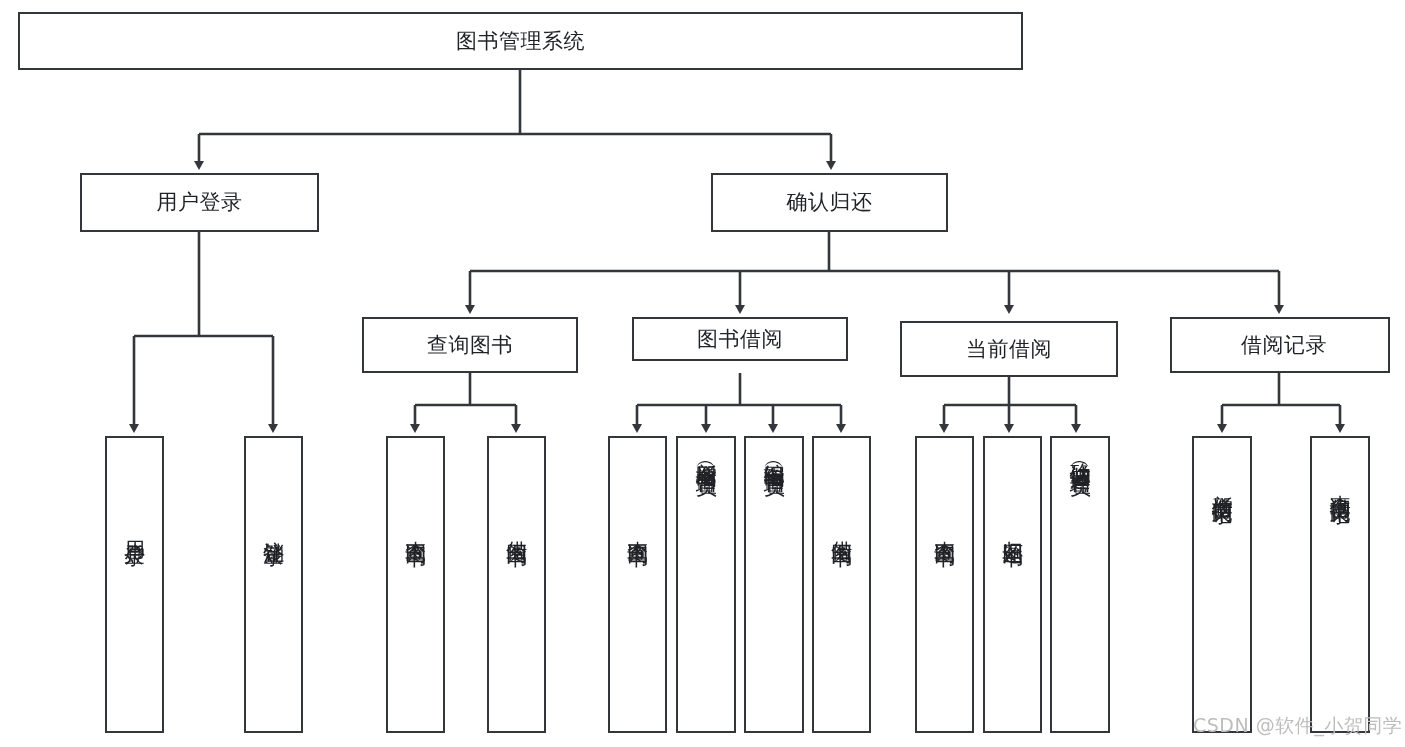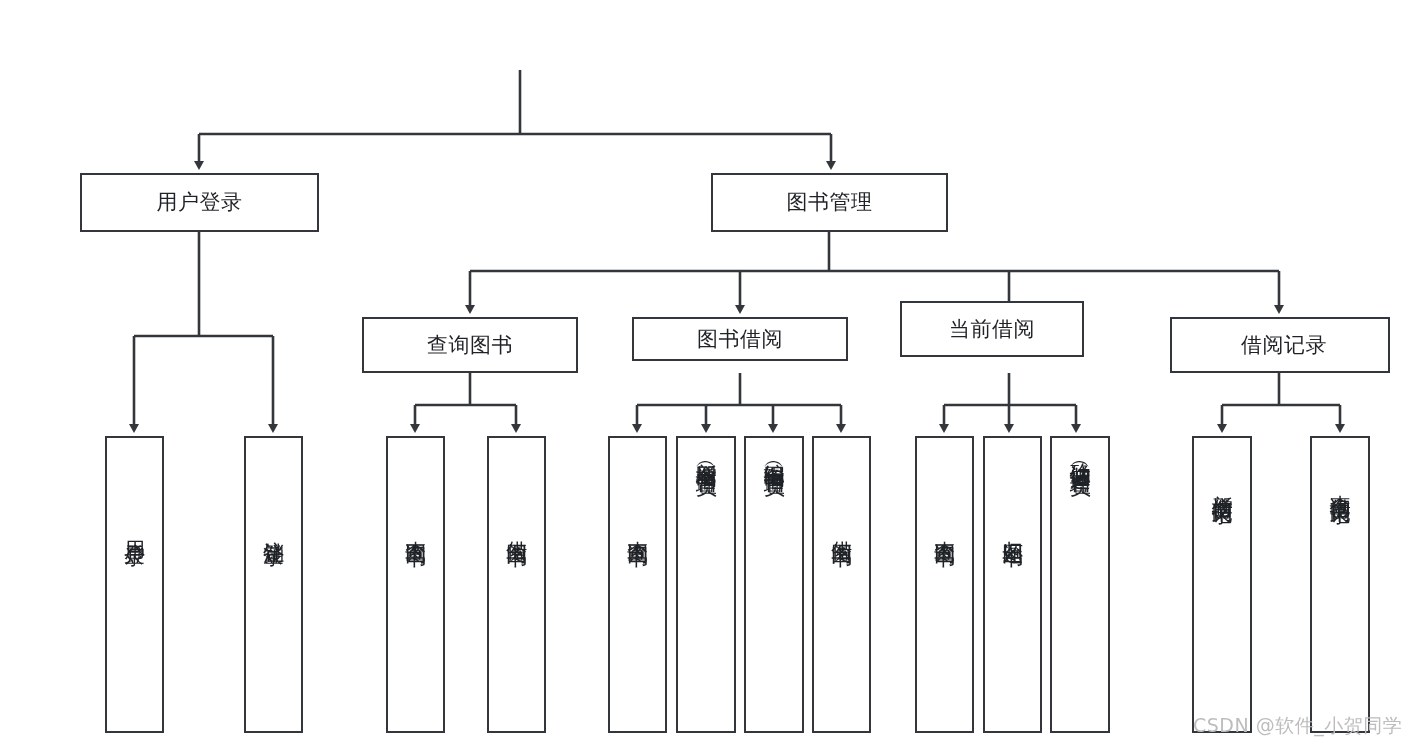--- a/index.html
+++ b/index.html
@@ -117,35 +117,38 @@
       <path d="M1009,405 L1009,425" marker-end="url(#arw)"></path>
       <path d="M1076,405 L1076,425" marker-end="url(#arw)"></path>
 
       <path d="M1279,373 L1279,405"></path>
       <path d="M1222,405 L1340,405"></path>
       <path d="M1222,405 L1222,425" marker-end="url(#arw)"></path>
       <path d="M1340,405 L1340,425" marker-end="url(#arw)"></path>
     </g>
   </svg>
 
+  <div class="node horiz" style="left:18px; top:12px; width:1005px; height:58px;">
+    <span class="lbl">图书管理系统</span>
+  </div>
 
   <div class="node horiz" style="left:80px; top:173px; width:239px; height:59px;">
     <span class="lbl">用户登录</span>
   </div>
   <div class="node horiz" style="left:711px; top:173px; width:237px; height:59px;">
-    <span class="lbl">图书管理</span>
+    <span class="lbl">确认归还</span>
   </div>
 
   <div class="node horiz" style="left:362px; top:317px; width:216px; height:56px;">
     <span class="lbl">查询图书</span>
   </div>
   <div class="node horiz" style="left:632px; top:317px; width:216px; height:44px;">
     <span class="lbl">图书借阅</span>
   </div>
-  <div class="node horiz" style="left:900px; top:301px; width:184px; height:56px;">
+  <div class="node horiz" style="left:900px; top:321px; width:218px; height:56px;">
     <span class="lbl">当前借阅</span>
   </div>
   <div class="node horiz" style="left:1170px; top:317px; width:220px; height:56px;padding-left:8px;">
     <span class="lbl">借阅记录</span>
   </div>
 
   <div class="node vert" style="left:105px; top:436px; width:59px; height:297px; padding-top:86px;">
     <span class="lbl">用户登录</span>
   </div>
   <div class="node vert" style="left:244px; top:436px; width:59px; height:297px; padding-top:86px;">

